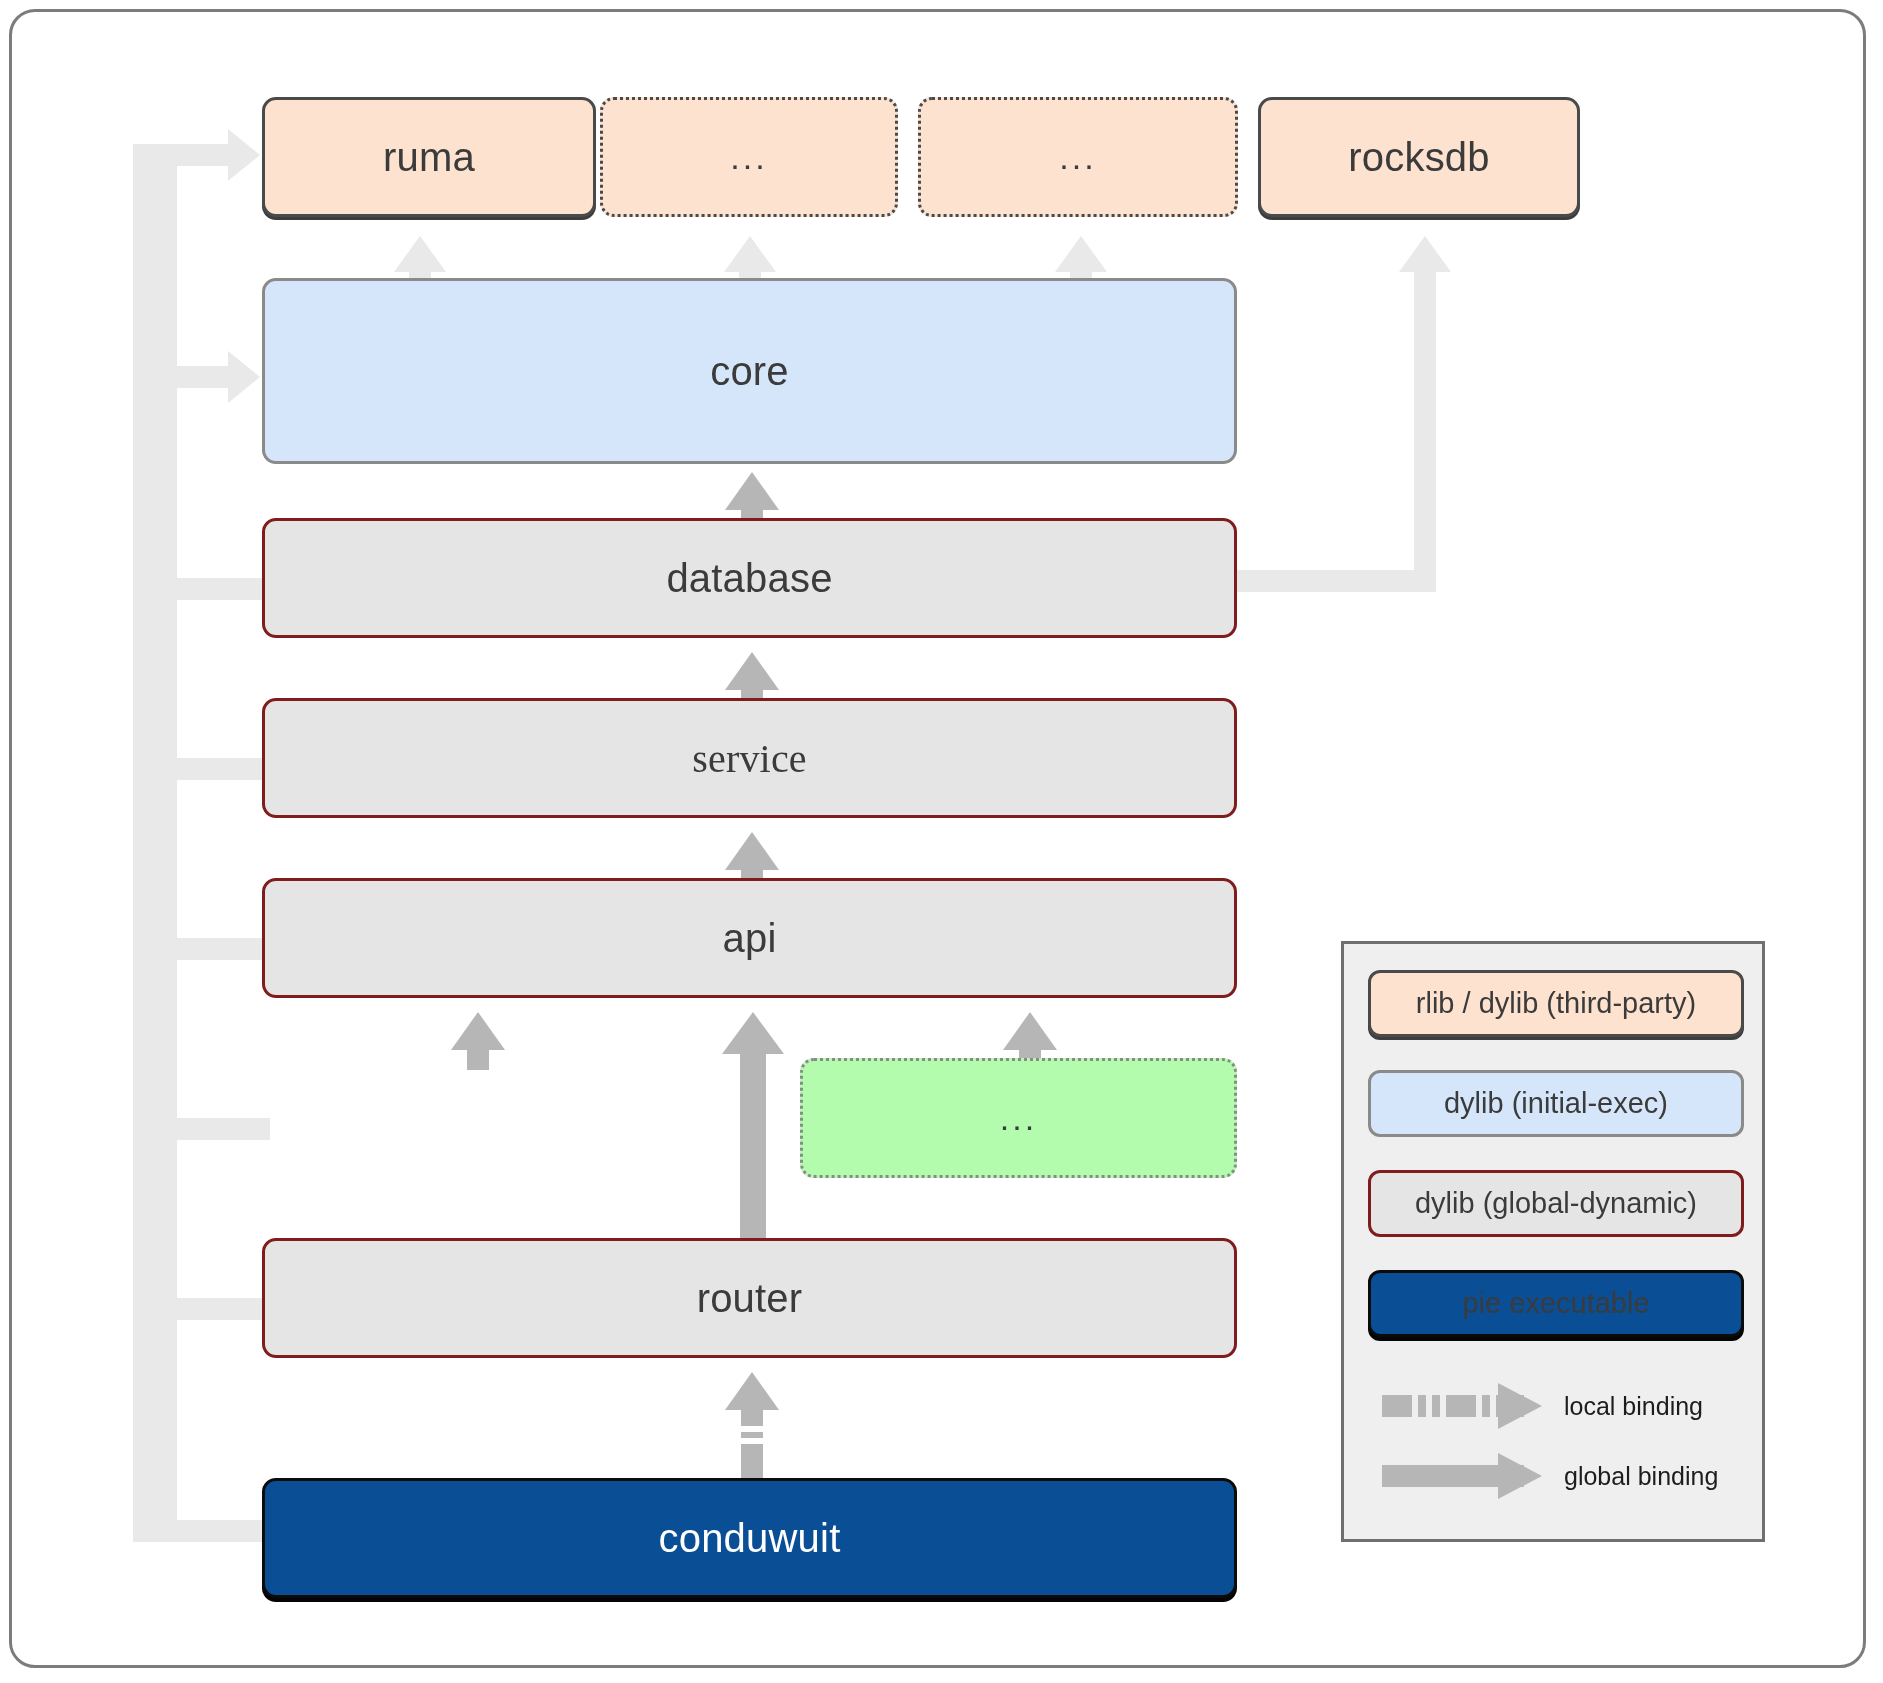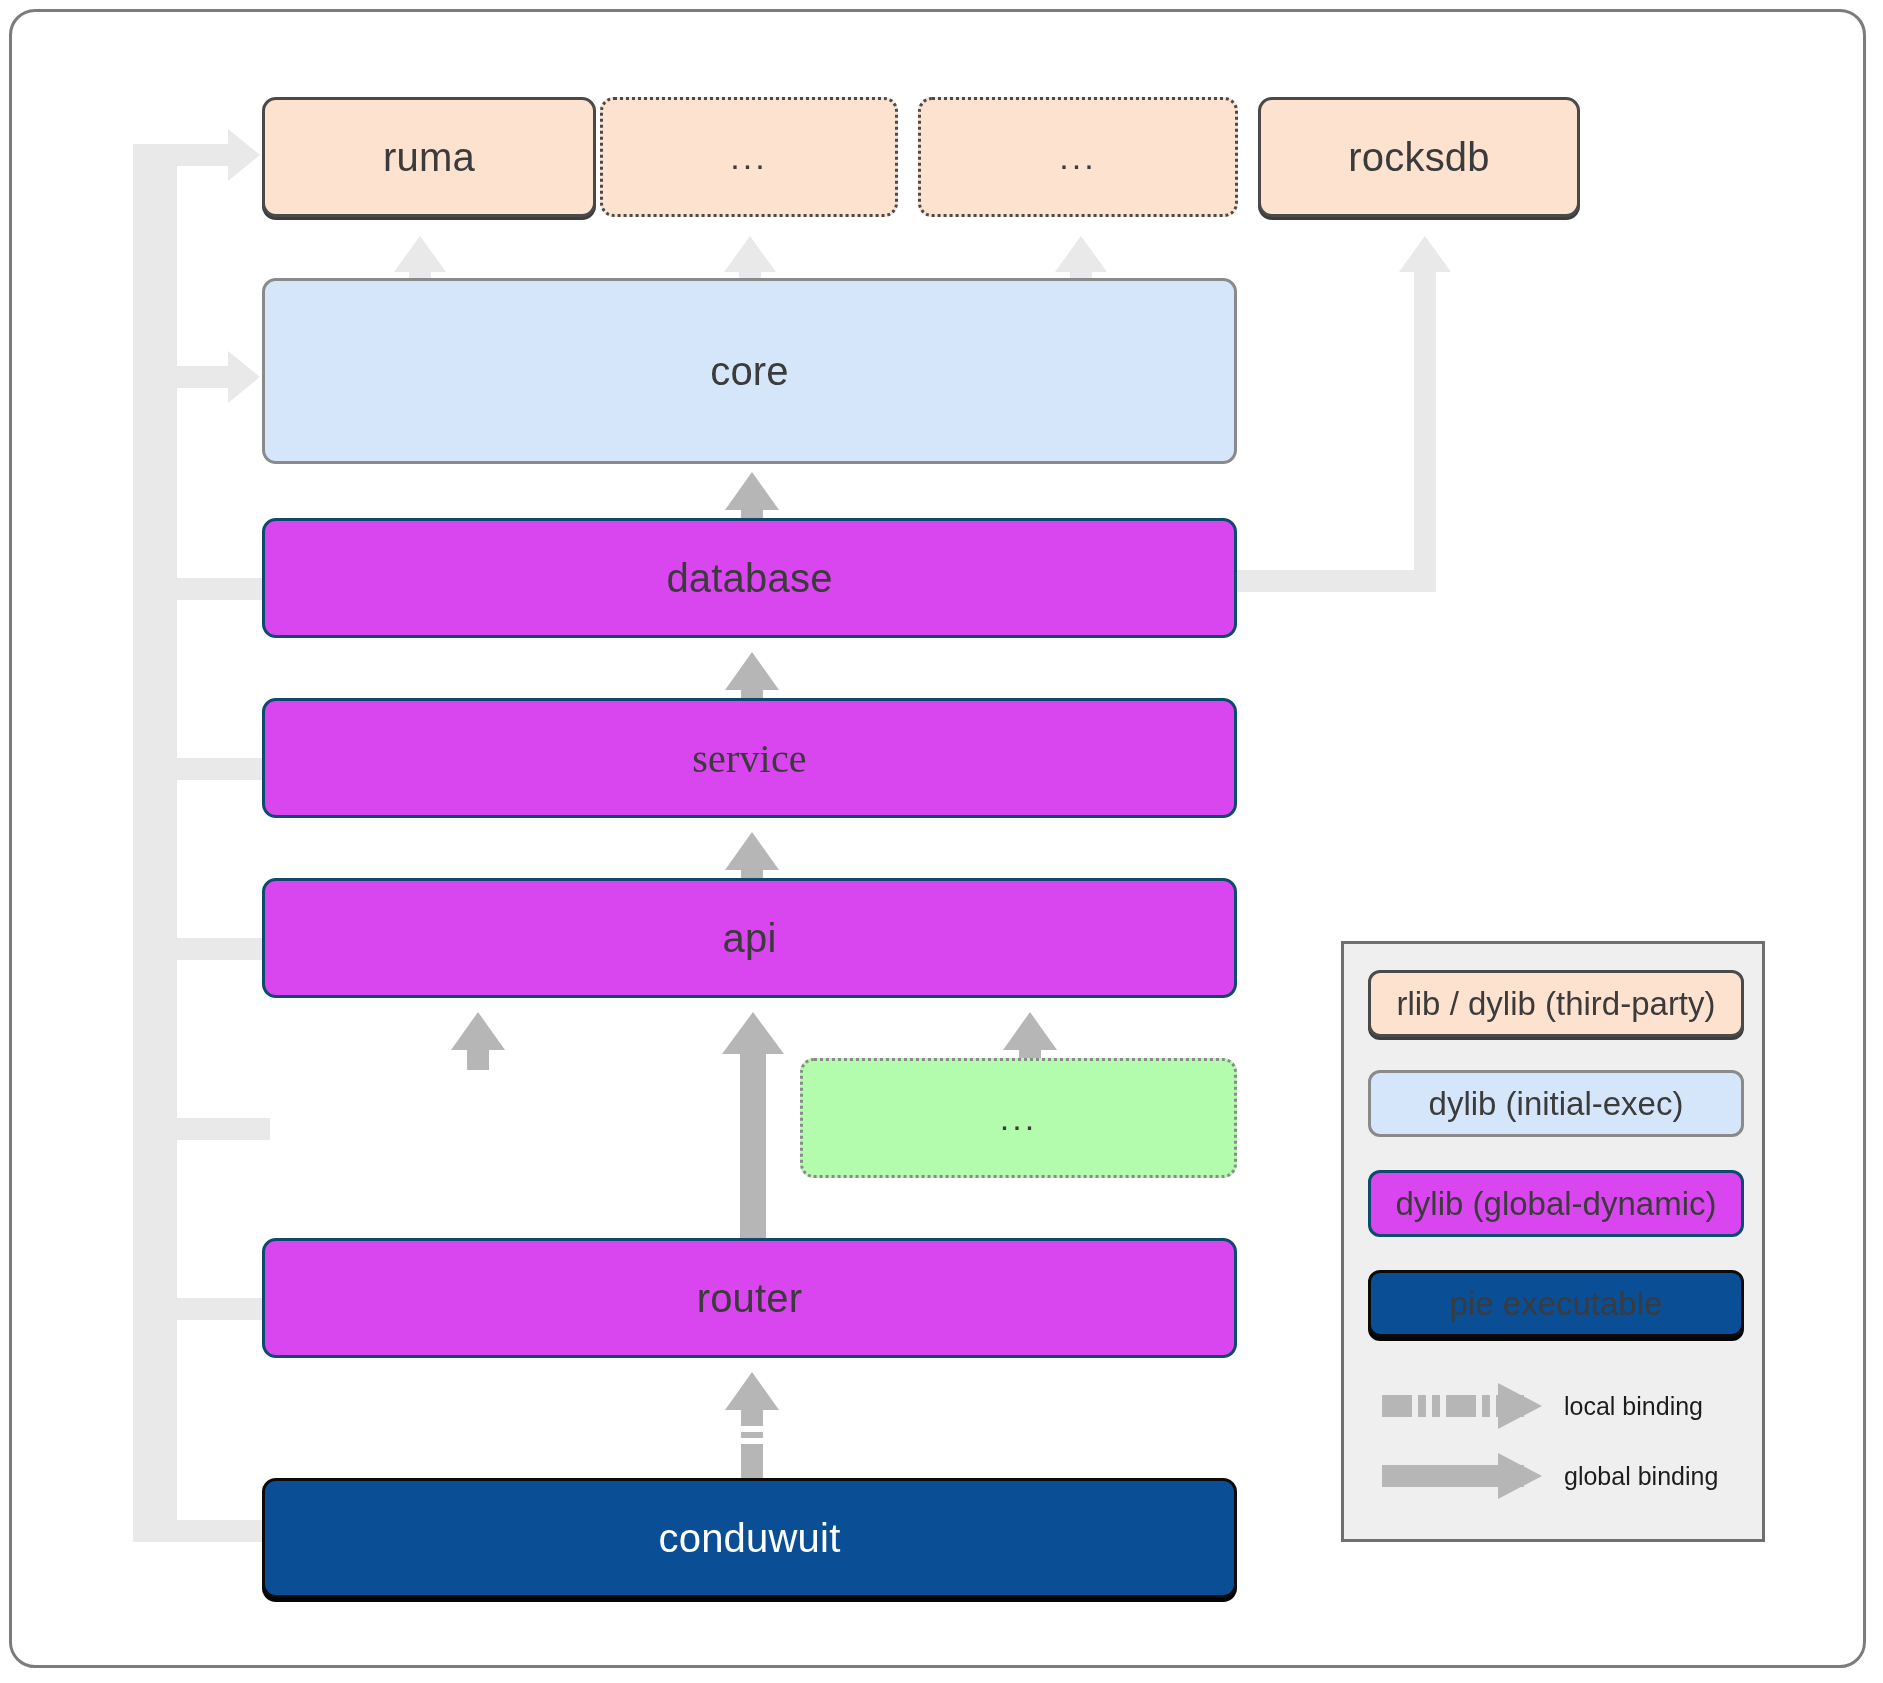--- a/index.html
+++ b/index.html
@@ -53,22 +53,22 @@
     border: 3px dotted #4a4a4a;
     box-shadow: none;
   }
   
   .n-initialexec {
     background: #d6e6fa;
     border: 3px solid #8a8a8a;
   }
   
   .n-globaldynamic {
-    background: #d946ef;
-    border: 3px solid #0c4a6e;
+    background: #e5e5e5;
+    border: 3px solid #7f1d1d;
   }
   .n-globaldynamic.dotted {
     background: #b4fcad;
     border: 3px dotted #8a8a8a;
   }
   
   .n-pie {
     background: #0a4f96;
     border: 3px solid #0b0b0b;
     color: #ffffff;
@@ -153,21 +153,21 @@
     z-index: 8;
   }
   .lg-box {
     position: absolute;
     left: 24px;
     width: 376px;
     height: 67px;
     border-radius: 12px;
     box-sizing: border-box;
     display: flex; align-items: center; justify-content: center;
-    font-size: 33px;
+    font-size: 29px;
     color: #3b3b3b;
   }
   .lg-row { position: absolute; left: 24px; width: 376px; height: 60px; }
   .lg-label {
     position: absolute; left: 196px; top: 50%; transform: translateY(-50%);
     font-size: 25px; color: #1d1d1d; white-space: nowrap;
   }
   .glyph-arrow { position: absolute; left: 14px; top: 50%; transform: translateY(-50%);
                  width: 160px; height: 46px; }
   .glyph-arrow .gshaft { position: absolute; left: 0; top: 12px; height: 22px; background: #b6b6b6; }

